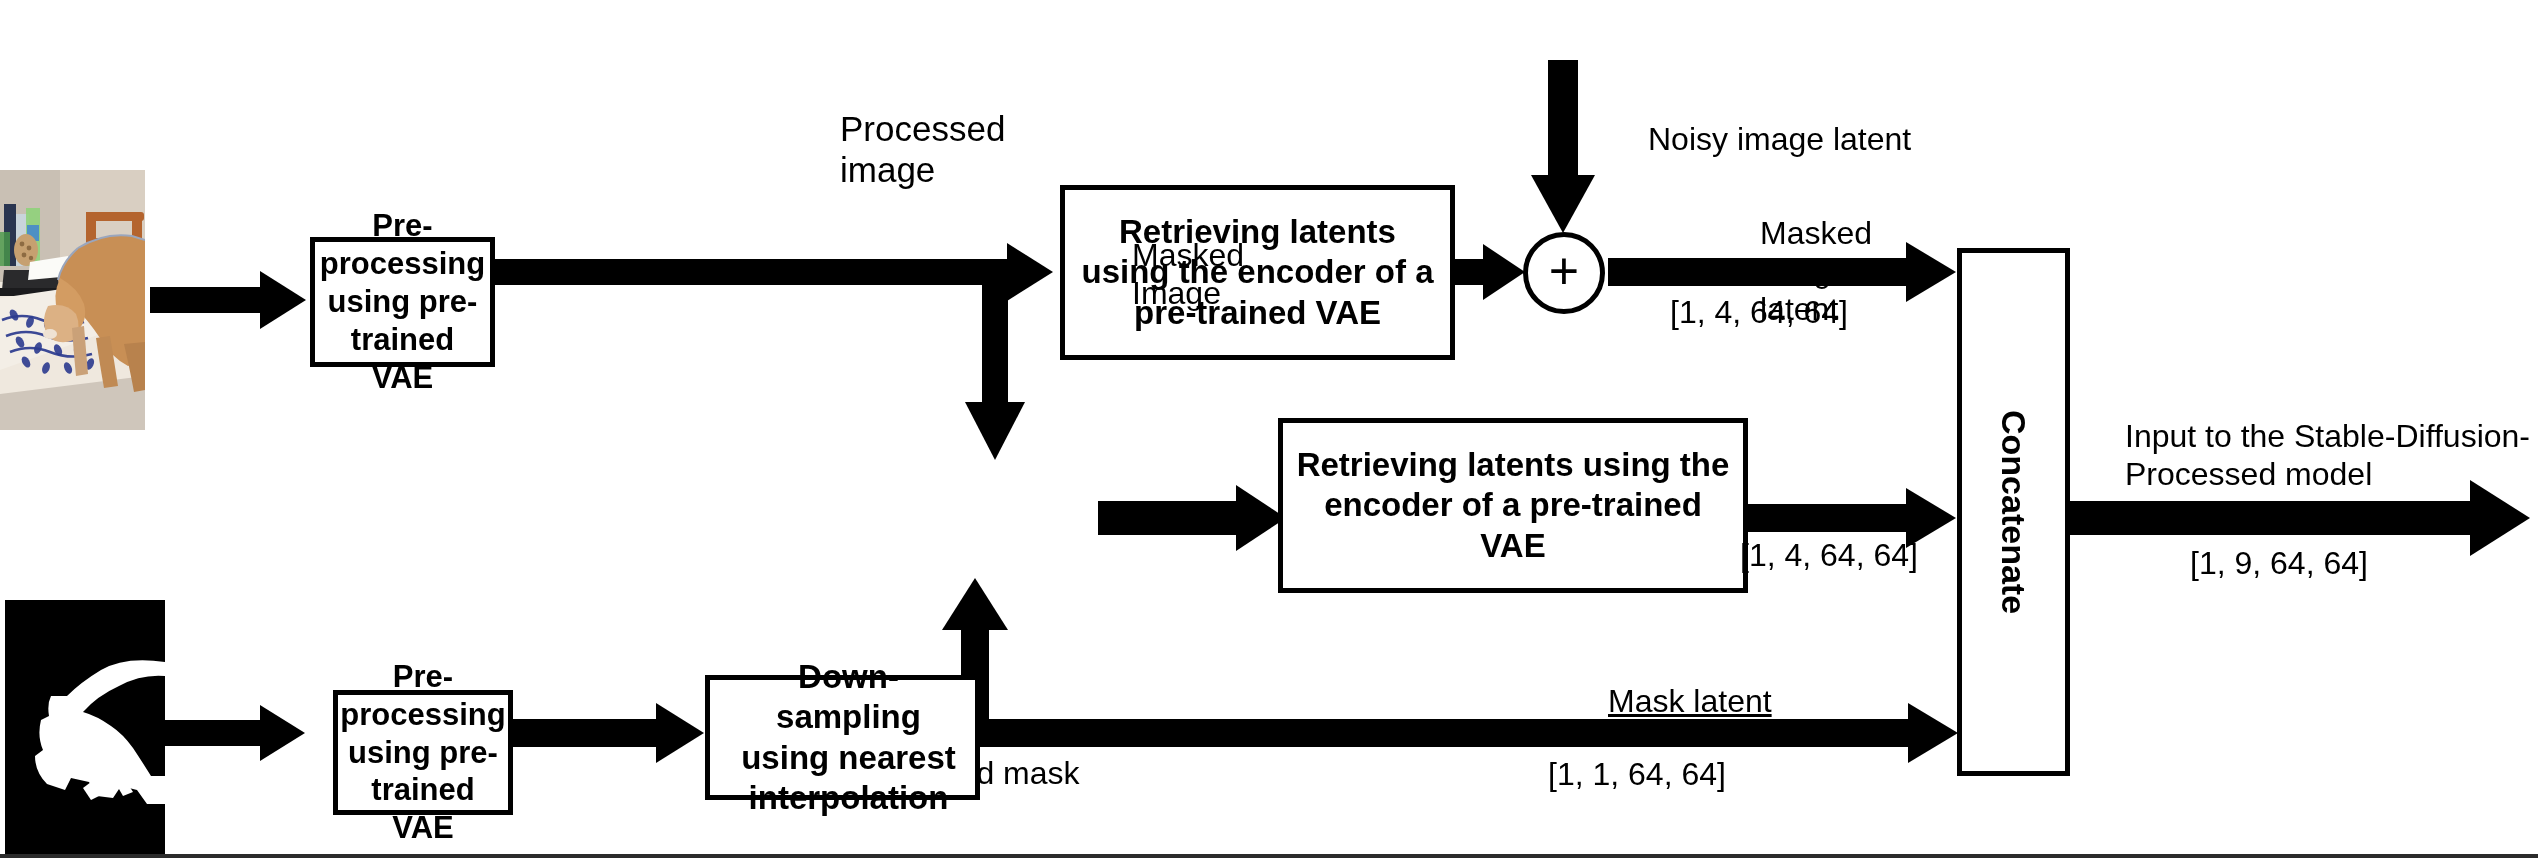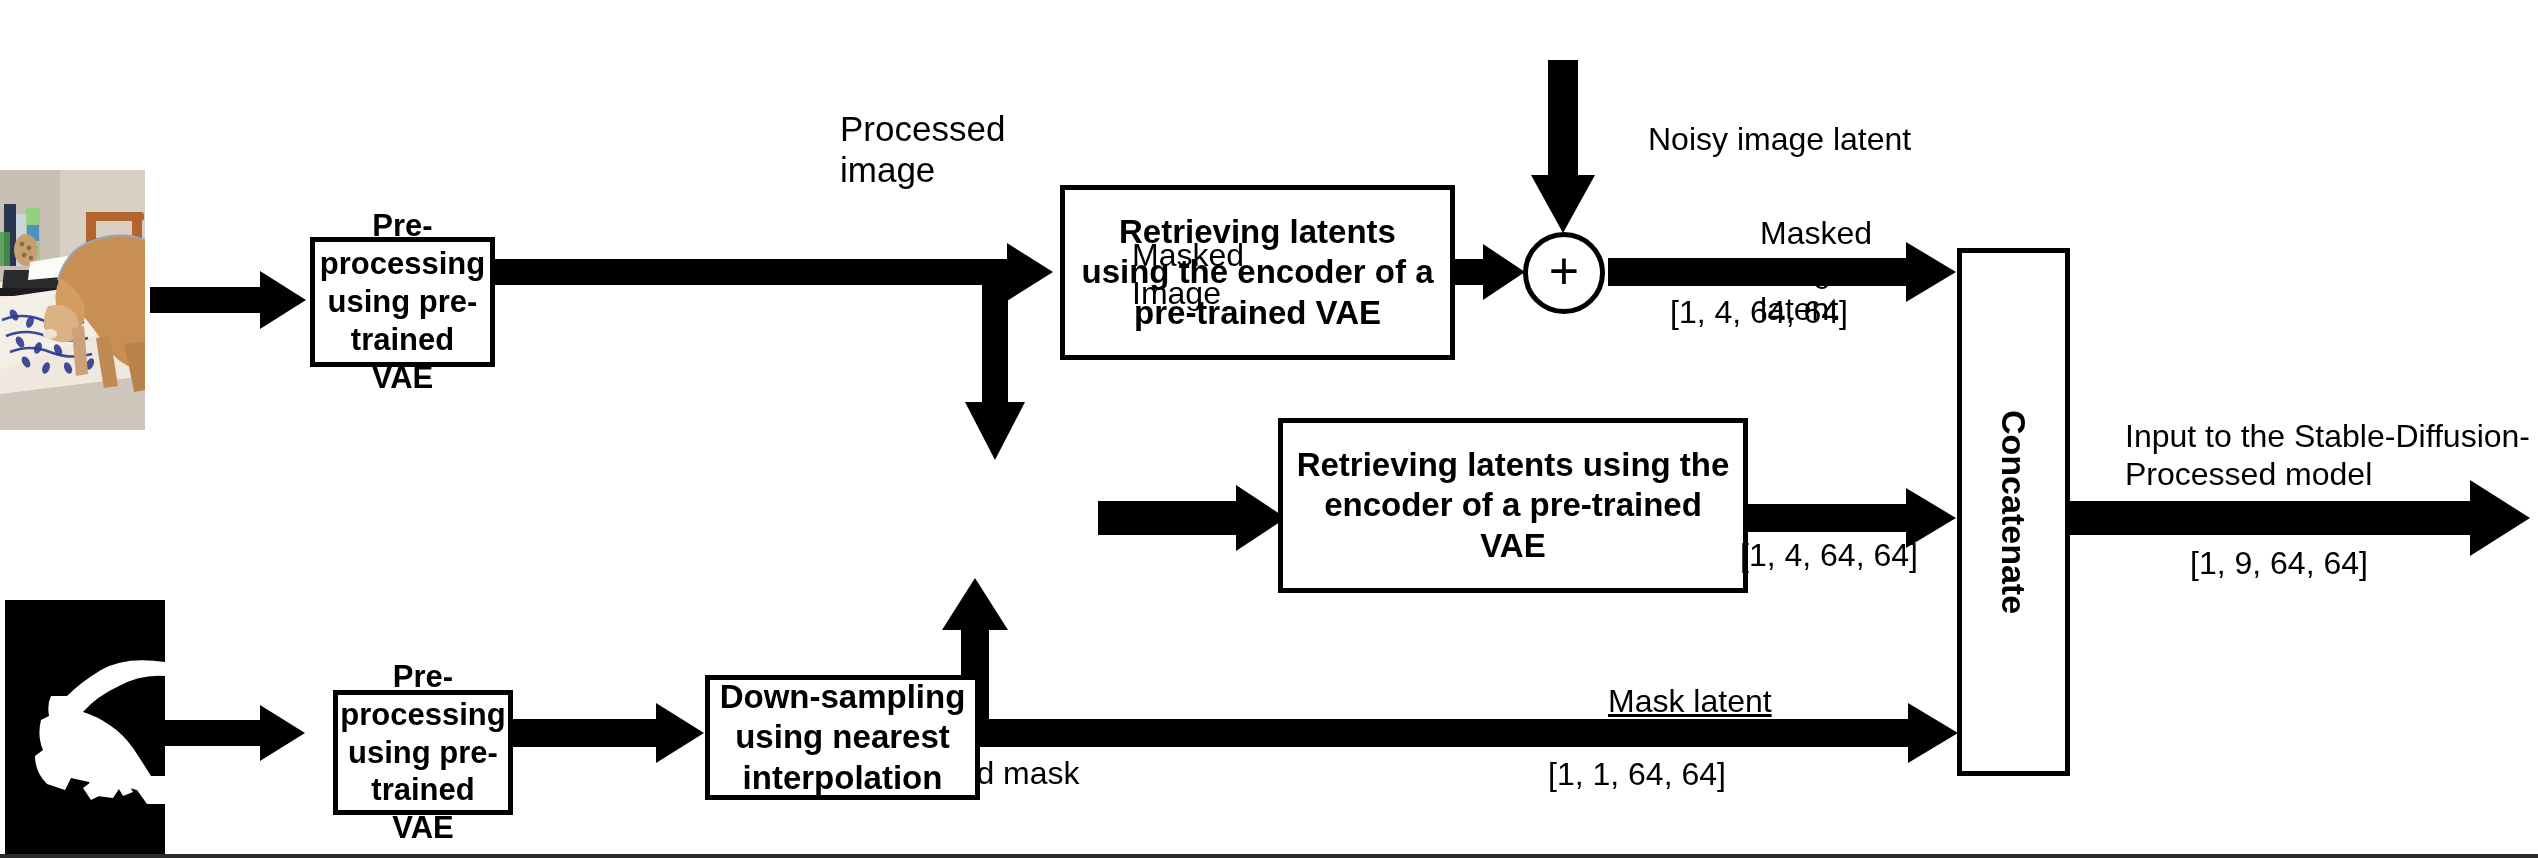--- a/index.html
+++ b/index.html
@@ -269,21 +269,21 @@
     <div class="head" style="left:143px; top:-30px; border-width:30px 0 30px 48px;"></div>
   </div>
 
   <div class="arrow-v" style="left:942px; top:578px; width:66px; height:160px;">
     <div class="shaft" style="left:19px; top:45px; width:28px; height:110px;"></div>
     <div class="head-up" style="left:0px; top:0px; border-width:0 33px 52px 33px;"></div>
   </div>
 
   <div class="label" style="left:843px; top:755px; font-size:32px;">Processed mask</div>
 
-  <div class="box" style="left:705px; top:675px; width:275px; height:125px; font-size:33px;">Down-sampling using nearest interpolation</div>
+  <div class="box" style="left:705px; top:675px; width:275px; height:125px; font-size:33px;padding-left:20px;">Down-sampling using nearest interpolation</div>
 
   <div class="arrow-h" style="left:980px; top:733px; width:980px;">
     <div class="shaft" style="top:-14px; width:935px; height:28px;"></div>
     <div class="head" style="left:928px; top:-30px; border-width:30px 0 30px 50px;"></div>
   </div>
   <div class="label" style="left:1608px; top:683px; font-size:32px;text-decoration:underline;">Mask latent</div>
   <div class="label" style="left:1548px; top:756px; font-size:32px;">[1, 1, 64, 64]</div>
 
   <div class="box" style="left:1957px; top:248px; width:113px; height:528px; padding:0;">
     <span class="vert-text" style="font-size:34px;">Concatenate</span>

